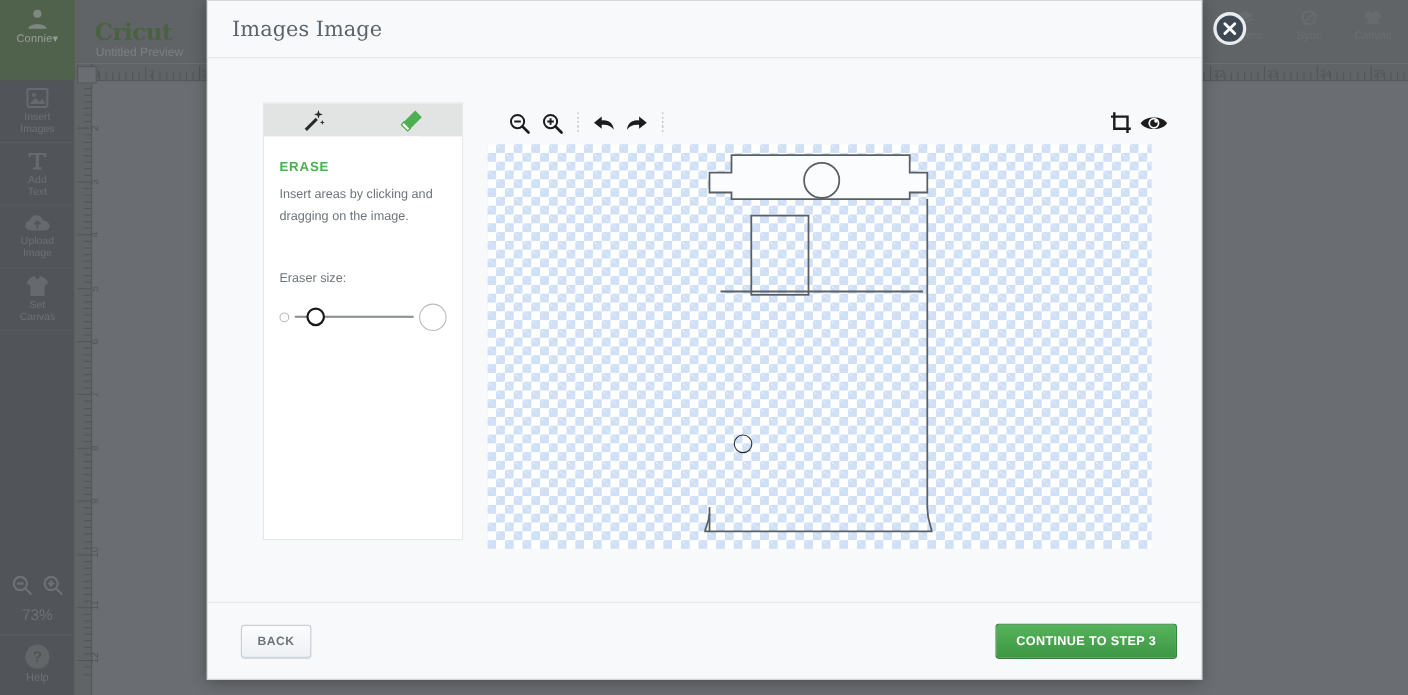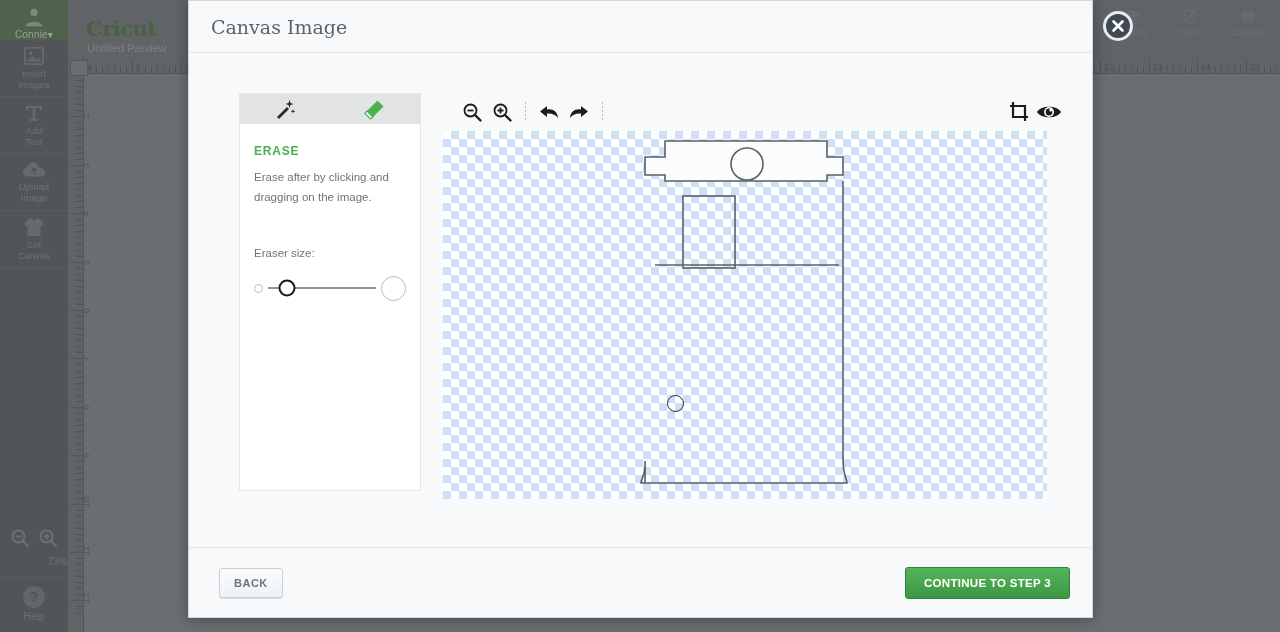--- a/index.html
+++ b/index.html
@@ -11,40 +11,40 @@
   }
 
   
   #app-bg { position: absolute; inset: 0; background: #ffffff; }
 
   .bg-sidebar {
     position: absolute; left: 0; top: 0; width: 68px; height: 632px;
     background: #6f7377;
   }
   .bg-user {
-    height: 40px; background: #6f8a63;
+    height: 73px; background: #6f8a63;
     display: flex; flex-direction: column; align-items: center; justify-content: flex-start;
     padding-top: 6px;
   }
   .avatar-glyph { width: 22px; height: 22px; fill: #cfd6cb; opacity: .85; }
   .user-name {
     font-size: 10px; color: #e9eee6; margin-top: 1px; letter-spacing: .2px;
   }
   .nav-item {
     height: 57px; border-bottom: 1px solid #7b7f83;
     display: flex; flex-direction: column; align-items: center; justify-content: center;
     color: #9fa3a7; font-size: 9.5px; line-height: 11px; text-align: center;
   }
   .nav-item .ni-icon { margin-bottom: 2px; opacity: .75; }
   .nav-item svg { display: block; fill: #9fa3a7; }
 
   .bg-bottom { position: absolute; left: 0; bottom: 0; width: 68px; }
   .zoom-row { display: flex; justify-content: center; gap: 8px; padding-top: 8px; }
   .zoom-row svg { fill: none; stroke: #9fa3a7; stroke-width: 2; }
-  .zoom-pct { text-align: right; font-size: 10px; color: #9fa3a7; padding: 4px 0 10px; }
+  .zoom-pct { text-align: center; font-size: 14px; color: #9fa3a7; padding: 4px 0 10px; }
   .help-box { border-top: 1px solid #7b7f83; padding: 8px 0 10px; text-align: center; }
   .help-circle {
     width: 22px; height: 22px; border-radius: 50%; background: #8d9195;
     color: #6f7377; font-size: 14px; font-weight: bold; line-height: 22px;
     margin: 0 auto 3px;
   }
   .help-label { font-size: 10px; color: #9fa3a7; }
 
   .bg-topbar {
     position: absolute; left: 68px; top: 0; right: 0; height: 58px;
@@ -697,21 +697,21 @@
 
 <div class="close-btn">
   <svg width="14" height="14" viewBox="0 0 14 14">
     <path d="M2.5 2.5 L11.5 11.5 M11.5 2.5 L2.5 11.5" stroke="#ffffff" stroke-width="2.6" stroke-linecap="round"></path>
   </svg>
 </div>
 
 <div class="modal">
 
   <div class="modal-header">
-    <div class="modal-title">Canvas Image</div>
+    <div class="modal-title">Images Image</div>
   </div>
 
   <div class="modal-body">
 
 
     <div class="panes">
 
       <div class="tool-panel">
         <div class="tool-tabs">
           <div class="tool-tab">
@@ -725,21 +725,21 @@
             <svg width="22" height="22" viewBox="0 0 22 22">
               <path d="M13.5 2.5 L19.5 8.5 L9 19 L3 13 Z" fill="#4caf50"></path>
               <path d="M3 13 L9 19 L6.5 21 L1 15.5 Z" fill="#ffffff" stroke="#4caf50" stroke-width="1.2"></path>
             </svg>
           </div>
           <div class="tab-arrow"></div>
         </div>
 
         <div class="tool-content">
           <div class="tool-name">ERASE</div>
-          <div class="tool-desc">Erase after by clicking and dragging on the image.</div>
+          <div class="tool-desc">Insert areas by clicking and dragging on the image.</div>
           <div class="slider-label">Eraser size:</div>
           <div class="slider-row">
             <div class="dot-min"></div>
             <div class="slider-track">
               <div class="slider-handle"></div>
             </div>
             <div class="dot-max"></div>
           </div>
         </div>
       </div>

